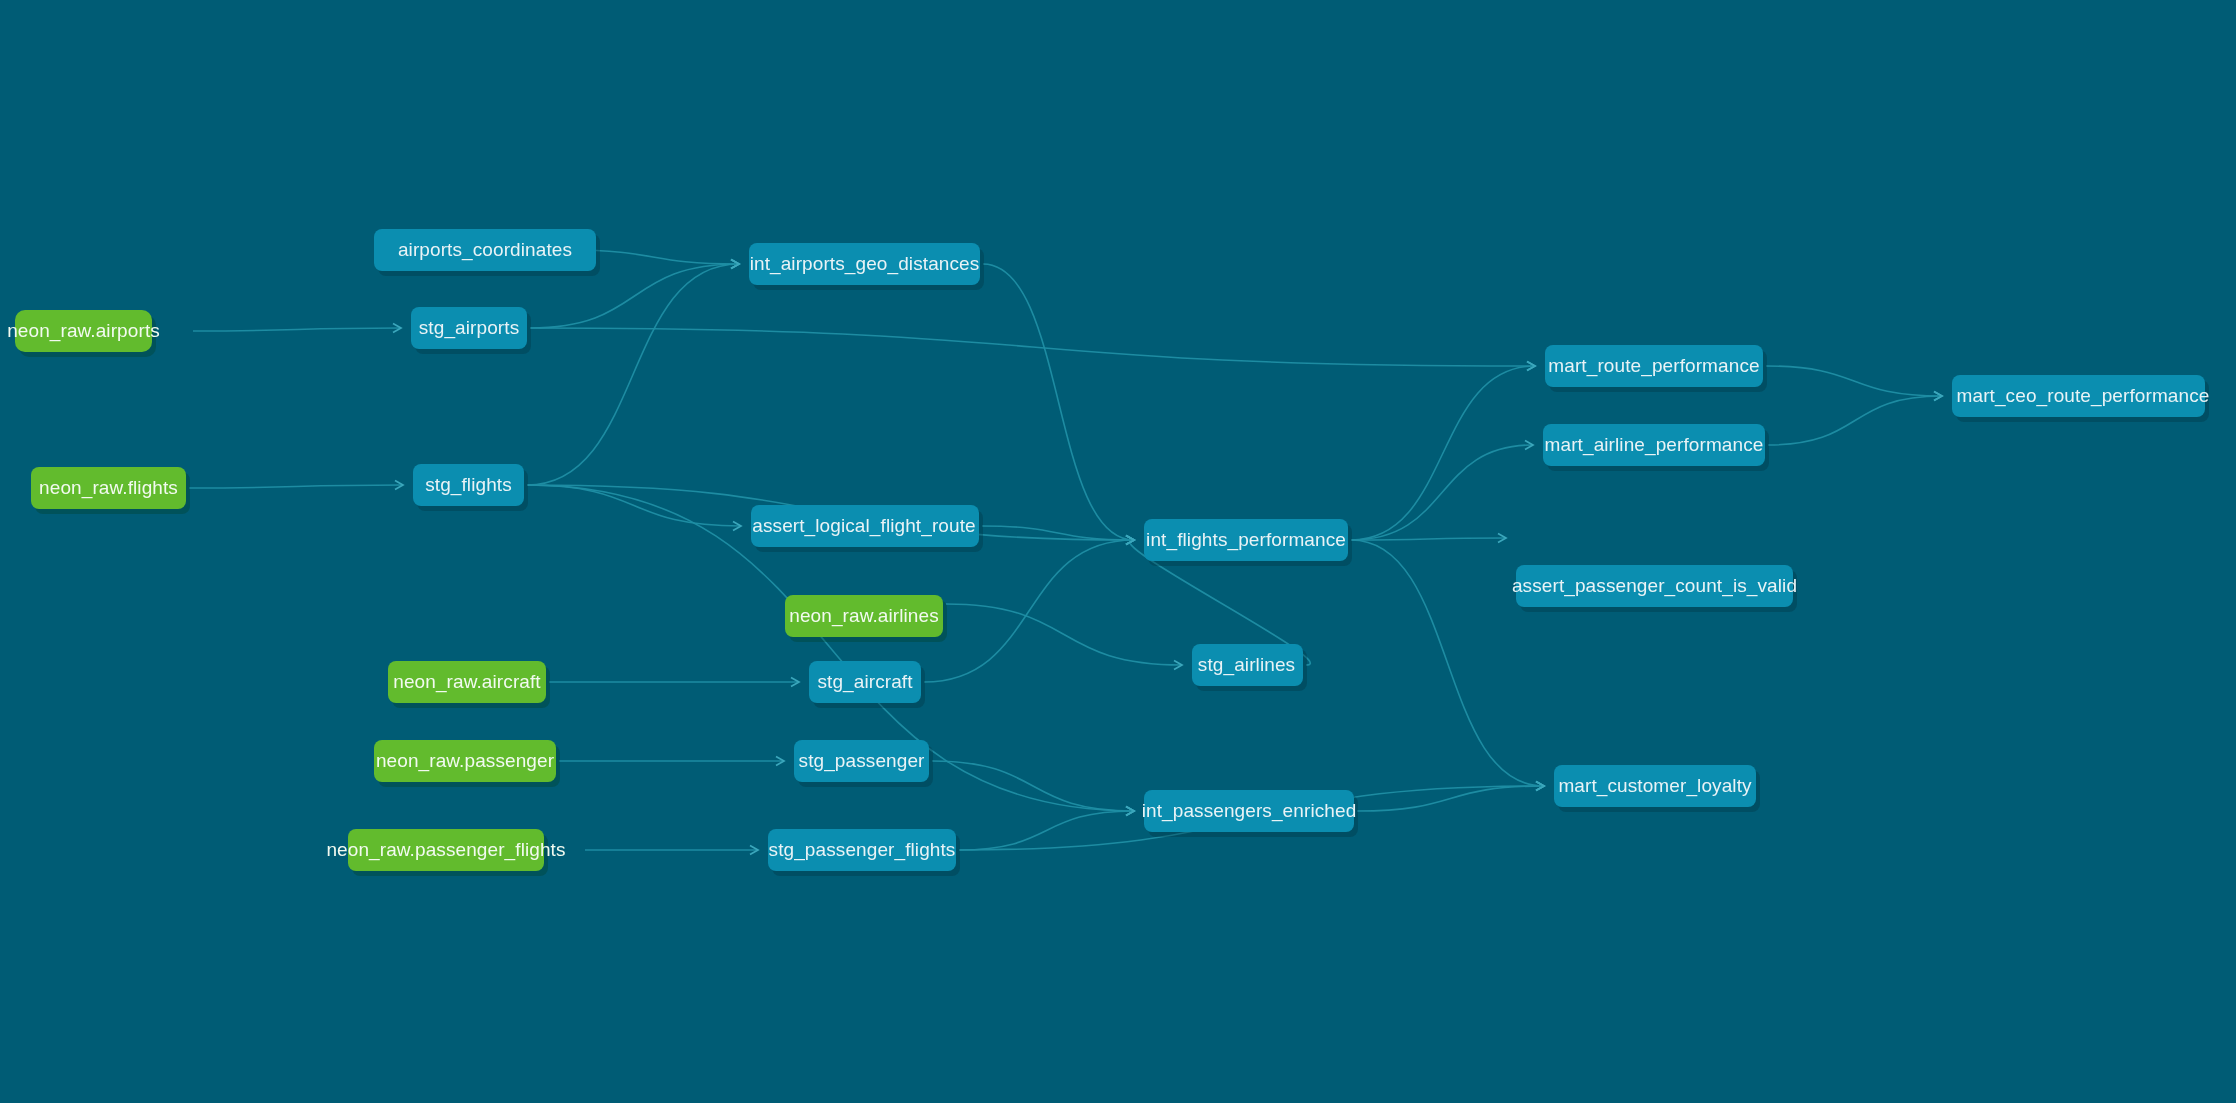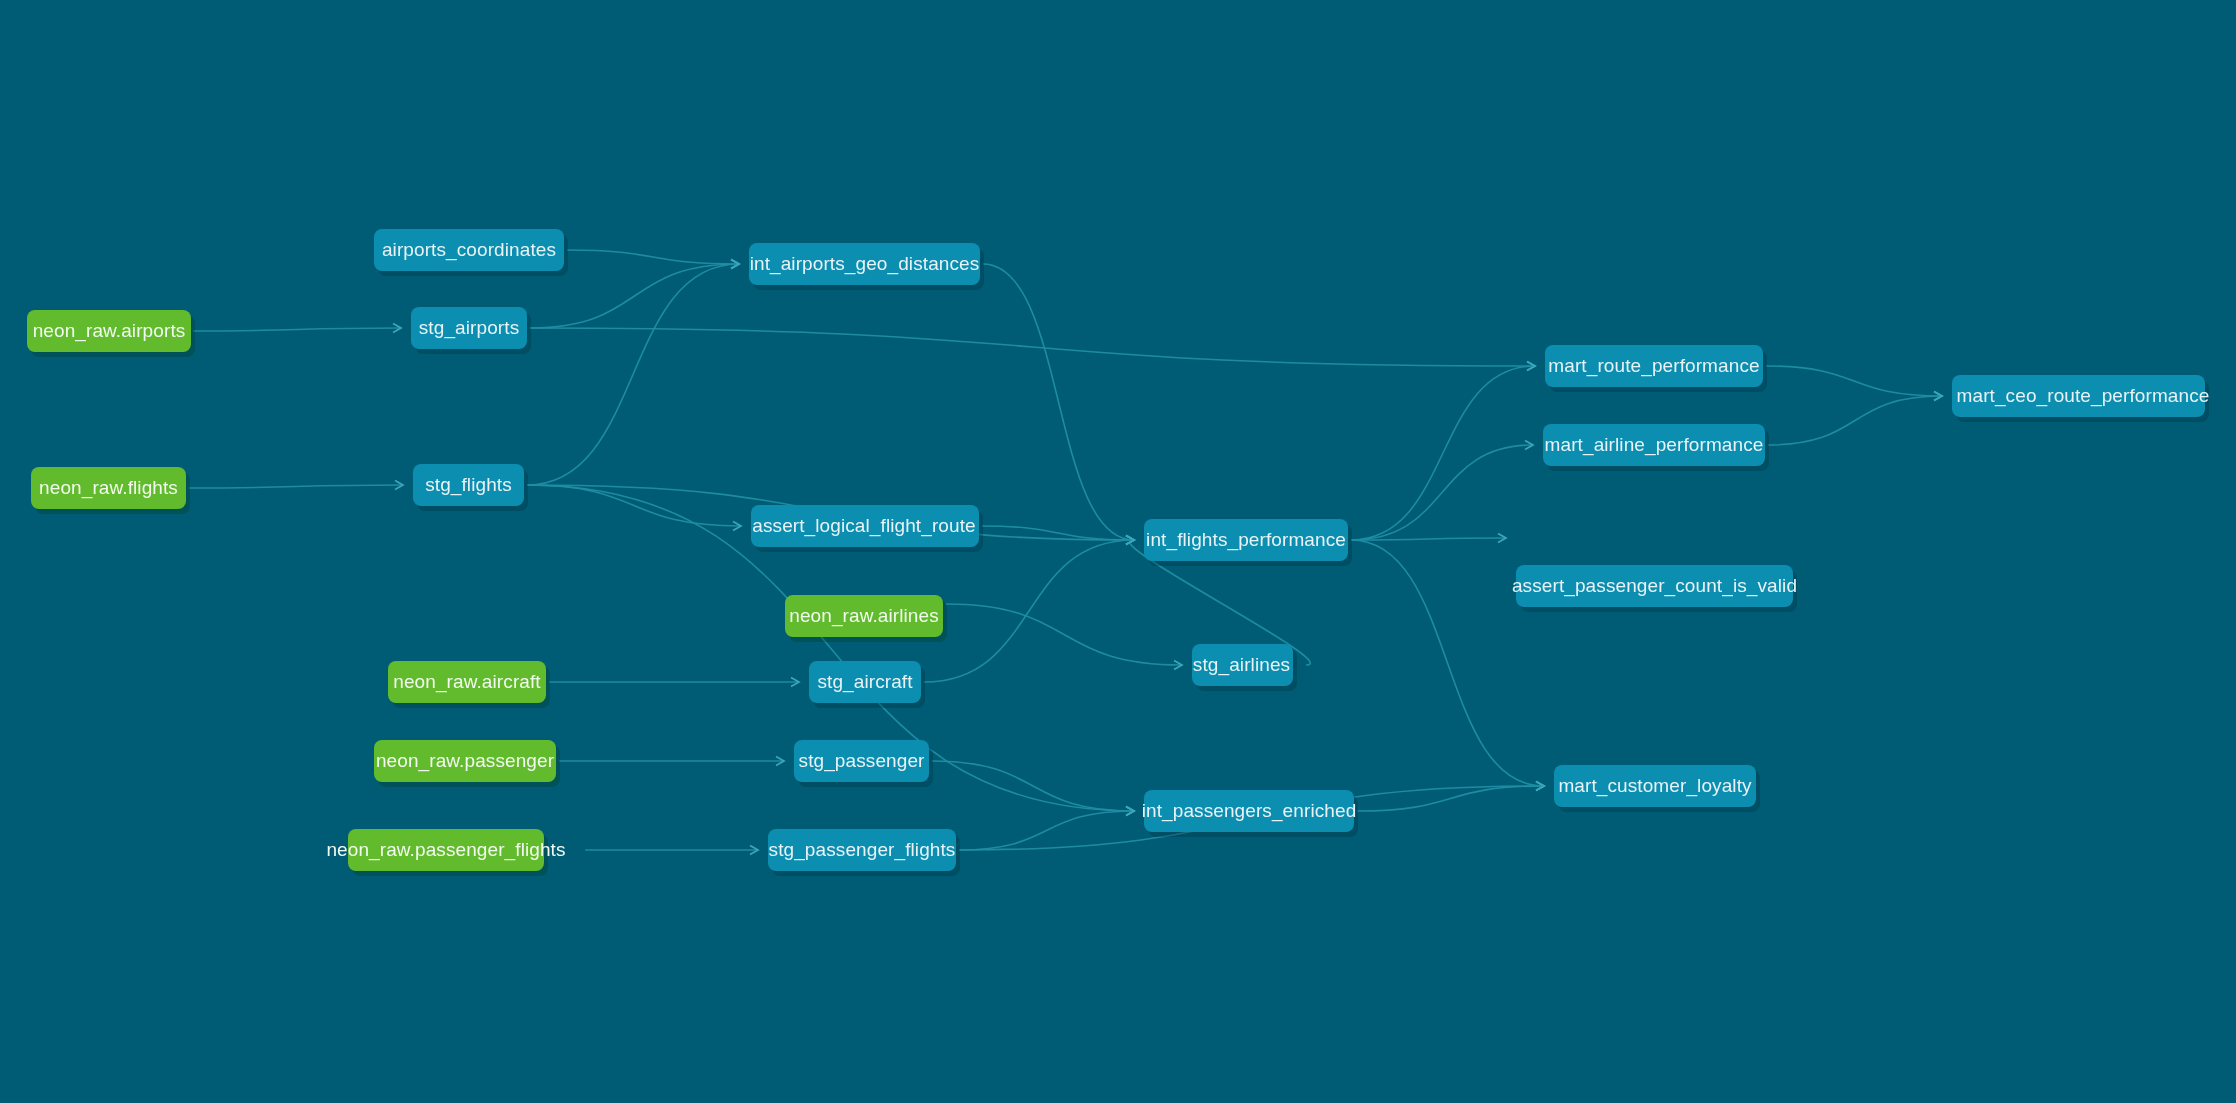--- a/index.html
+++ b/index.html
@@ -125,57 +125,57 @@
       <path class="edge-path" d="M 959 850 C 1055.25 850, 1037.75 811, 1134 811"></path>
       <path class="arrow-head" d="M 1126 806.5 L 1134 811 L 1126 815.5"></path>
       <path class="edge-path" d="M 527 485 C 860.85 485, 800.15 811, 1134 811"></path>
       <path class="arrow-head" d="M 1126 806.5 L 1134 811 L 1126 815.5"></path>
       <path class="edge-path" d="M 1357 811 C 1459.85 811, 1441.15 786, 1544 786"></path>
       <path class="arrow-head" d="M 1536 781.5 L 1544 786 L 1536 790.5"></path>
       <path class="edge-path" d="M 959 850 C 1280.75 850, 1222.25 786, 1544 786"></path>
       <path class="arrow-head" d="M 1536 781.5 L 1544 786 L 1536 790.5"></path>
     </svg>
   <div id="node-layer">
-      <div class="node source" style="left: 27px; top: 310px; width: 164px;">
+      <div class="node source" style="left: 15px; top: 310px; width: 137px; border-radius: 10px;">
         <span class="node-label">neon_raw.airports</span>
       </div>
       <div class="node source" style="left: 31px; top: 467px; width: 155px;">
         <span class="node-label">neon_raw.flights</span>
       </div>
       <div class="node source" style="left: 785px; top: 583px; width: 158px; margin-top: 12px;">
         <span class="node-label">neon_raw.airlines</span>
       </div>
       <div class="node source" style="left: 388px; top: 661px; width: 158px;">
         <span class="node-label">neon_raw.aircraft</span>
       </div>
       <div class="node source" style="left: 374px; top: 740px; width: 182px;">
         <span class="node-label">neon_raw.passenger</span>
       </div>
       <div class="node source" style="left: 348px; top: 829px; width: 196px;">
         <span class="node-label">neon_raw.passenger_flights</span>
       </div>
-      <div class="node model" style="left: 374px; top: 229px; width: 190px;">
+      <div class="node model" style="left: 374px; top: 229px; width: 222px;">
         <span class="node-label">airports_coordinates</span>
       </div>
       <div class="node model" style="left: 411px; top: 307px; width: 116px;">
         <span class="node-label">stg_airports</span>
       </div>
       <div class="node model" style="left: 413px; top: 464px; width: 111px;">
         <span class="node-label">stg_flights</span>
       </div>
       <div class="node model" style="left: 809px; top: 661px; width: 112px;">
         <span class="node-label">stg_aircraft</span>
       </div>
       <div class="node model" style="left: 794px; top: 740px; width: 135px;">
         <span class="node-label">stg_passenger</span>
       </div>
       <div class="node model" style="left: 768px; top: 829px; width: 188px;">
         <span class="node-label">stg_passenger_flights</span>
       </div>
-      <div class="node model" style="left: 1192px; top: 644px; width: 101px; padding-left: 12px;">
+      <div class="node model" style="left: 1192px; top: 644px; width: 111px; padding-left: 12px;">
         <span class="node-label">stg_airlines</span>
       </div>
       <div class="node model" style="left: 749px; top: 243px; width: 231px;">
         <span class="node-label">int_airports_geo_distances</span>
       </div>
       <div class="node model" style="left: 751px; top: 505px; width: 228px; padding-left: 12px;">
         <span class="node-label">assert_logical_flight_route</span>
       </div>
       <div class="node model" style="left: 1144px; top: 519px; width: 204px;">
         <span class="node-label">int_flights_performance</span>

